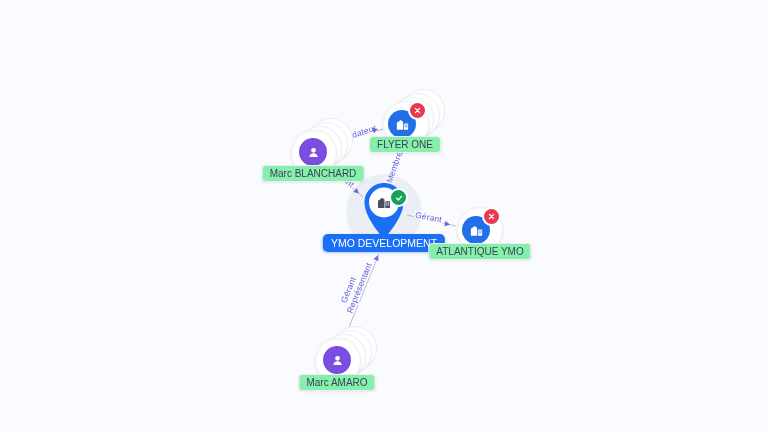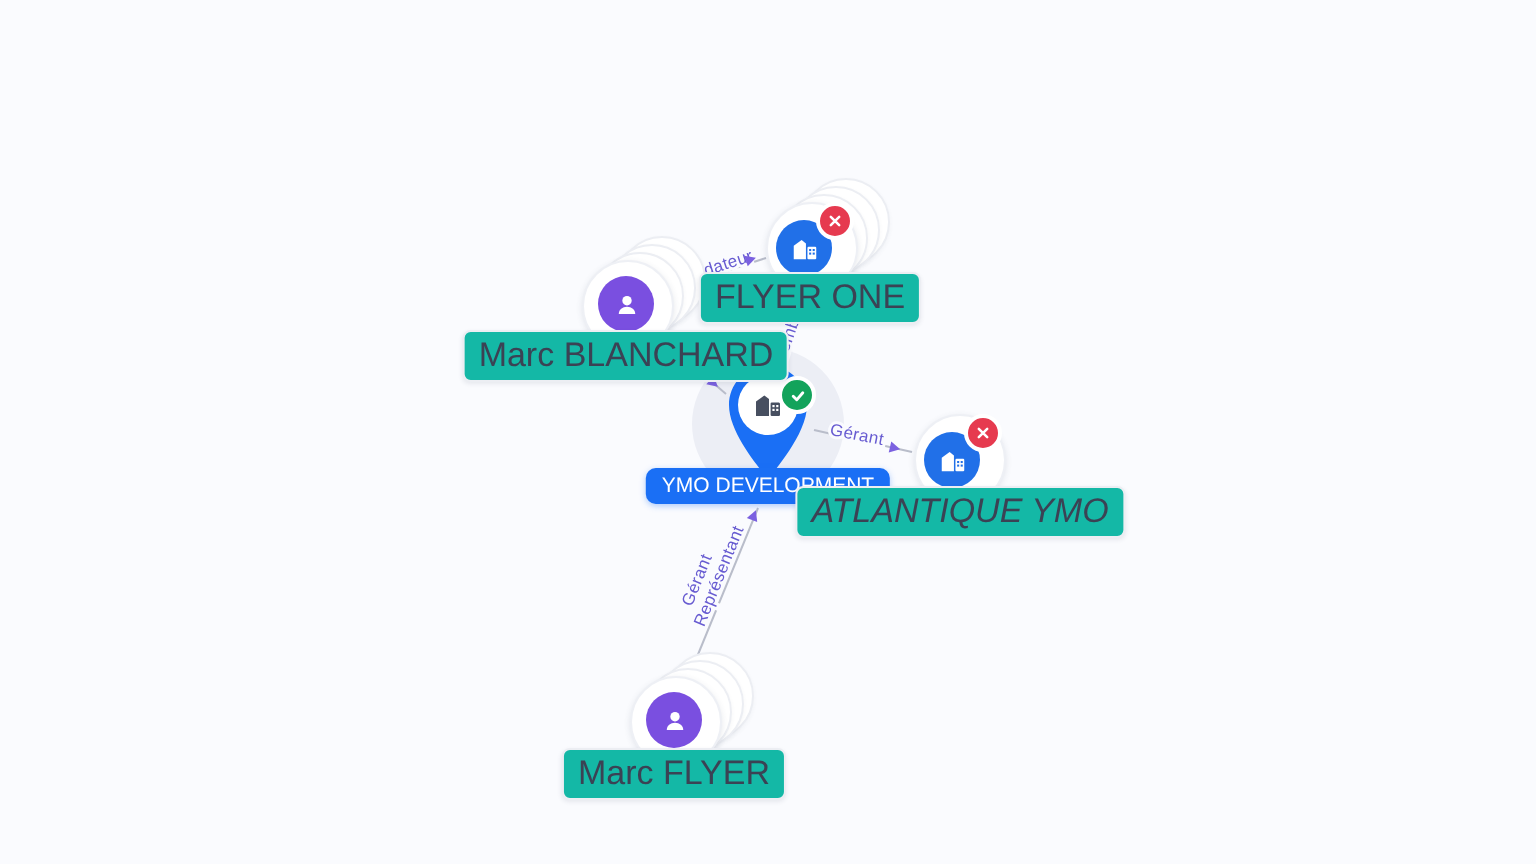--- a/index.html
+++ b/index.html
@@ -46,22 +46,22 @@
   }
   .badge.red{background:#e63a4f;left:24px;top:-1px;}
   .badge.green{background:#13a35b;left:31px;top:8px;}
   .badge svg{display:block;}
 
   .pin-node{position:absolute;z-index:3;width:52px;height:62px;left:358px;top:180px;cursor:pointer;}
   .pin-node svg.pin{position:absolute;left:0;top:0;}
 
   .node-label{
     position:absolute;z-index:5;transform:translateX(-50%);
-    background:#14b8a6;border:1px solid #eceef3;border-radius:4px;
-    padding:2px 7px;font-size:17px;color:#3b4254;white-space:nowrap;
+    background:#86efac;border:1px solid #eceef3;border-radius:4px;
+    padding:2px 7px;font-size:10px;color:#3b4254;white-space:nowrap;
     box-shadow:0 1px 2px rgba(60,70,100,.10);cursor:pointer;
   }
   .node-label.main{
     background:#1a6ff5;color:#ffffff;border:none;border-radius:5px;
     padding:3px 8px;font-size:10.5px;box-shadow:0 1px 3px rgba(26,111,245,.35);
   }
 </style>
 </head>
 <body>
 
@@ -165,30 +165,30 @@
           <rect x="12.1" y="9.9" width="1.1" height="1.1" fill="#2170e8"></rect>
         </svg>
       </div>
       <div class="badge red">
         <svg width="7" height="7" viewBox="0 0 10 10">
             <path d="M2 2 L8 8 M8 2 L2 8" stroke="#fff" stroke-width="1.8" stroke-linecap="round"></path>
           </svg>
       </div>
     </div>
   </div>
-  <div class="node-label" style="left:480px;top:243px;font-style:italic;">ATLANTIQUE YMO</div>
+  <div class="node-label" style="left:480px;top:243px;">ATLANTIQUE YMO</div>
 
   <div class="node" style="left:315px;top:338px;">
     <div class="fan f3"></div>
     <div class="fan f2"></div>
     <div class="fan f1"></div>
     <div class="circle-outer">
       <div class="circle-inner purple">
         <svg width="15" height="15" viewBox="0 0 16 16">
           <circle cx="8" cy="5.7" r="2.5" fill="#fff"></circle>
           <path d="M3.6 12.8 c0-2.4 2-3.9 4.4-3.9 s4.4 1.5 4.4 3.9 z" fill="#fff"></path>
         </svg>
       </div>
     </div>
   </div>
-  <div class="node-label" style="left:337px;top:374px;">Marc FLYER</div>
+  <div class="node-label" style="left:337px;top:374px;">Marc AMARO</div>
 
 </div>
 
 </body></html>

